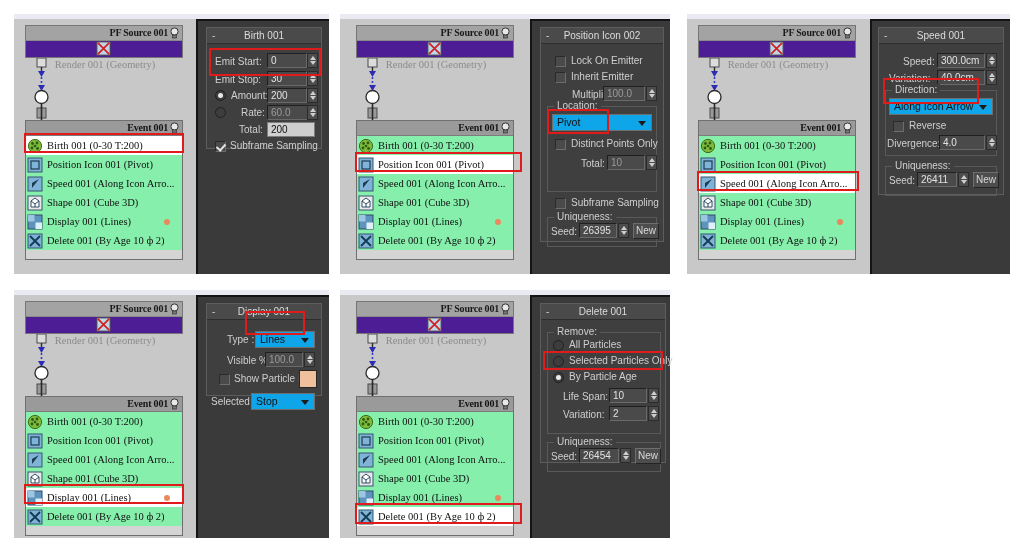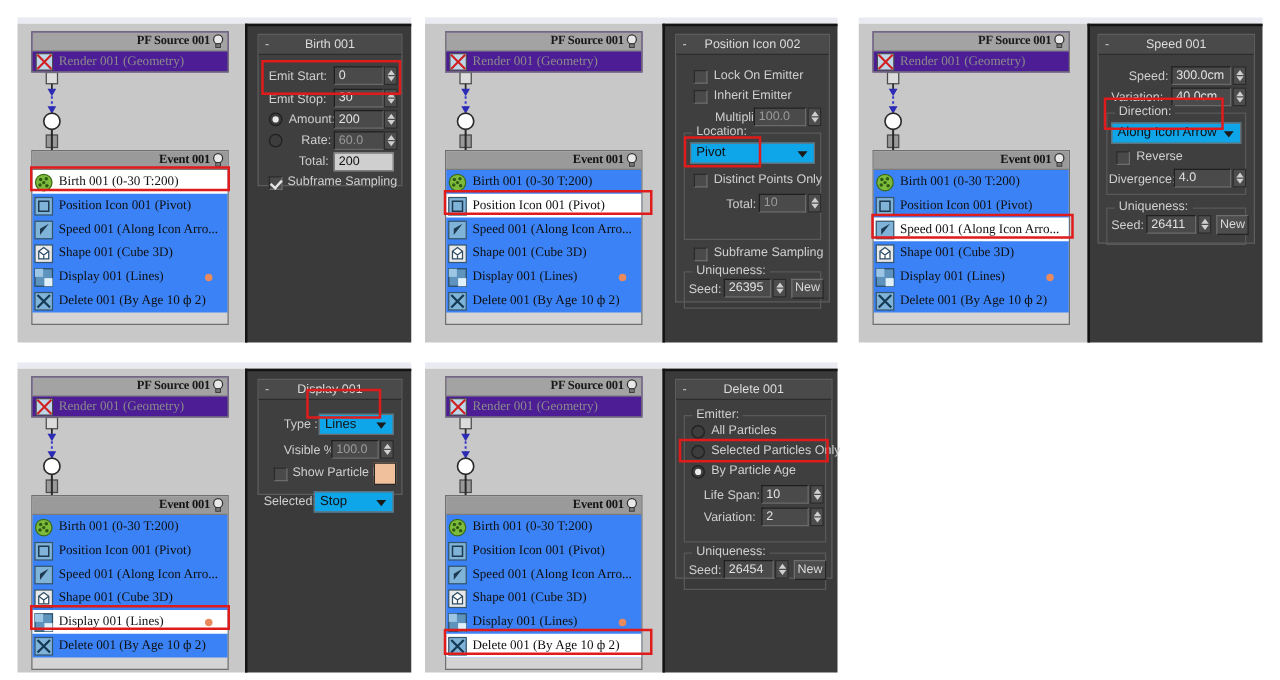--- a/index.html
+++ b/index.html
@@ -48,41 +48,42 @@
   }
   .bulbicon{
     position:absolute;right:2px;top:1px;width:11px;height:12px;
   }
   .pfrow{
     height:17px;line-height:17px;
     display:flex;align-items:center;
     font-size:10.5px;font-family:"Liberation Serif",serif;
     color:#1f1f1f;padding-left:2px;
     position:relative;
+    flex-direction:column;
   }
   .pfrow.dim{color:#8b8b8b;}
   .pfrow .ic{width:15px;height:15px;margin-right:4px;flex:0 0 auto;}
 
   .evbox{
     position:absolute;
     background:#d4d4d4;
     border:1px solid #6f6f6f;
     box-sizing:border-box;
   }
   .evhdr{
     height:14px;line-height:14px;
     background:#9a9a9a;
     border-bottom:1px solid #7c7c7c;
     color:#141414;
     font-size:10px;font-family:"Liberation Serif",serif;
     font-weight:bold;
     text-align:right;padding-right:14px;
     position:relative;letter-spacing:-0.2px;
   }
-  .evlist{background:#3b82f6;}
+  .evlist{background:#86efac;}
   .evrow{
     height:19px;
     display:flex;align-items:center;
     font-size:10.5px;font-family:"Liberation Serif",serif;
     color:#101010;padding-left:1px;
     position:relative;
     white-space:nowrap;overflow:hidden;
   }
   .evrow .ic{width:16px;height:16px;margin-right:4px;flex:0 0 auto;}
   .evrow .dot{
@@ -839,21 +840,21 @@
       </div>
     </div>
 
     <div class="rollup" style="left:200px;top:13px;width:126px;height:160px;">
       <div class="rolltitle">
         <span class="minus">-</span>
         <span>Delete 001</span>
       </div>
       <div class="rollbody">
         <div class="grp" style="left:6px;top:12px;width:114px;height:102px;">
-          <span class="grplbl">Emitter:</span>
+          <span class="grplbl">Remove:</span>
         </div>
         <div class="rad" style="left:12px;top:20px;"></div>
         <span class="lbl" style="left:28px;top:19px;">All Particles</span>
 
         <div class="rad" style="left:12px;top:36px;"></div>
         <span class="lbl" style="left:28px;top:35px;">Selected Particles Only</span>
 
         <div class="rad on" style="left:12px;top:52px;"></div>
         <span class="lbl" style="left:28px;top:51px;">By Particle Age</span>
 

